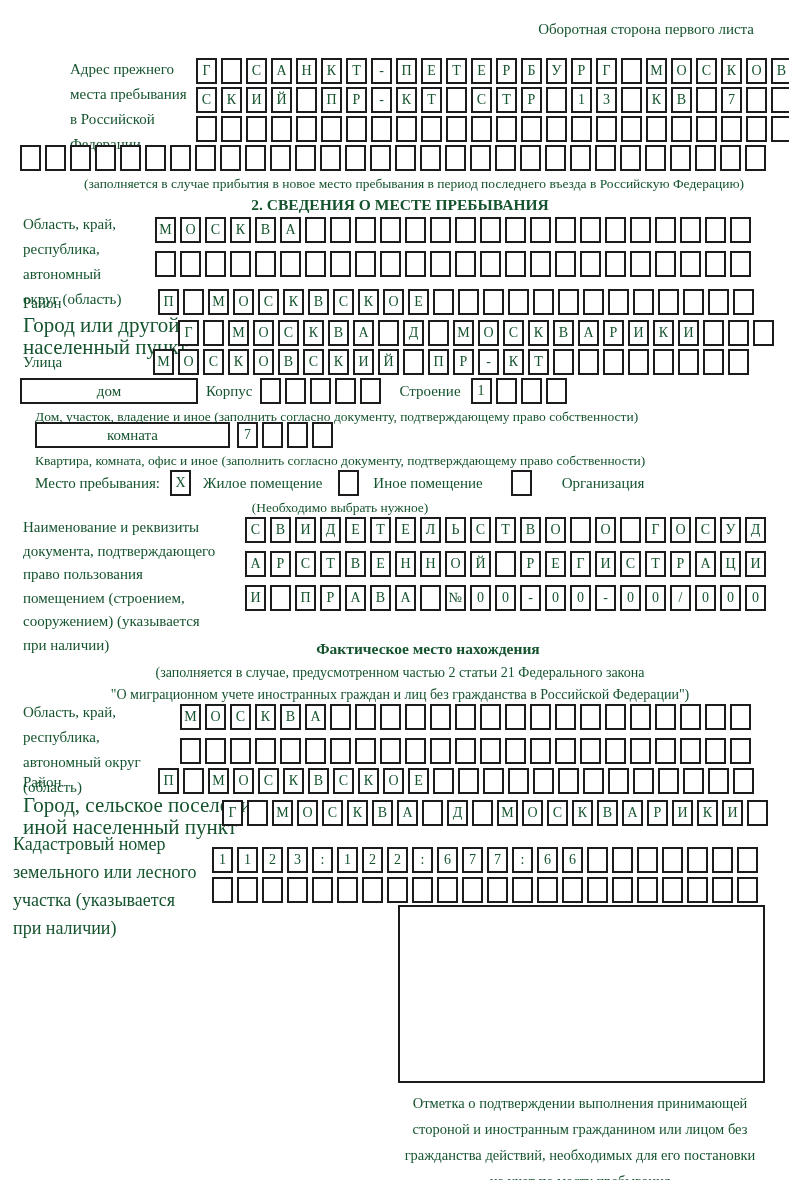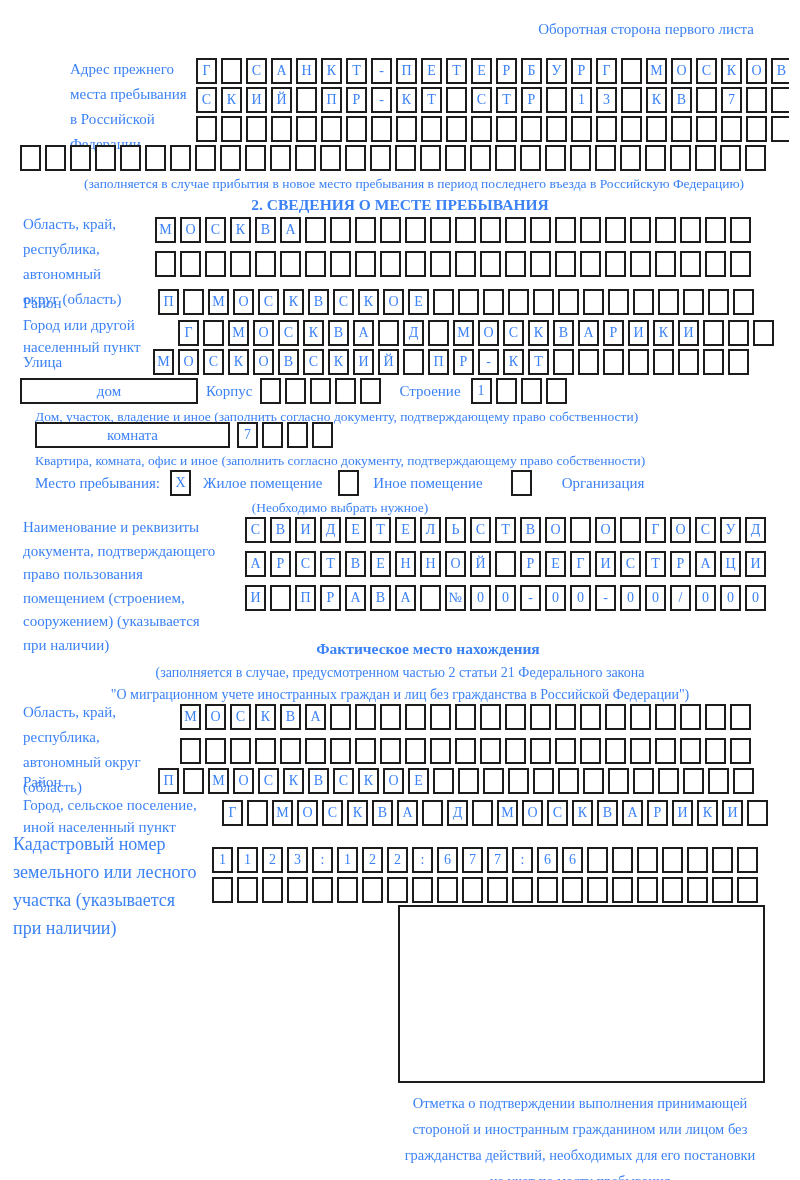--- a/index.html
+++ b/index.html
@@ -1,24 +1,24 @@
 <!DOCTYPE html>
 <html><head>
 <meta charset="utf-8">
 <style>
   html,body{margin:0;padding:0;background:#fff;}
   .page{
     position:relative;width:789px;height:1180px;background:#ffffff;
-    font-family:"Liberation Serif","DejaVu Serif",serif;color:#3b82f6;
+    font-family:"Liberation Serif","DejaVu Serif",serif;color:#14532d;
     overflow:hidden;
     text-decoration:underline;
   }
   .abs{position:absolute;}
   .label{font-size:15px;line-height:25px;white-space:pre-line;}
-  .label2{font-size:15px;line-height:22px;white-space:pre-line;}
+  .label2{font-size:21px;line-height:22px;white-space:pre-line;}
   .note{font-size:13.5px;line-height:18px;}
   .center{width:800px;text-align:center;}
   .title{font-size:15.5px;font-weight:bold;}
   .cellrow{line-height:0;white-space:nowrap;}
   .cell{
     display:inline-block;vertical-align:top;box-sizing:border-box;
     width:21px;height:26px;border:2px solid #1c1c1c;margin-right:4px;
     font-size:14px;line-height:21px;text-align:center;background:#fff;
   }
   .stack29 .cellrow{margin-bottom:3px;}

